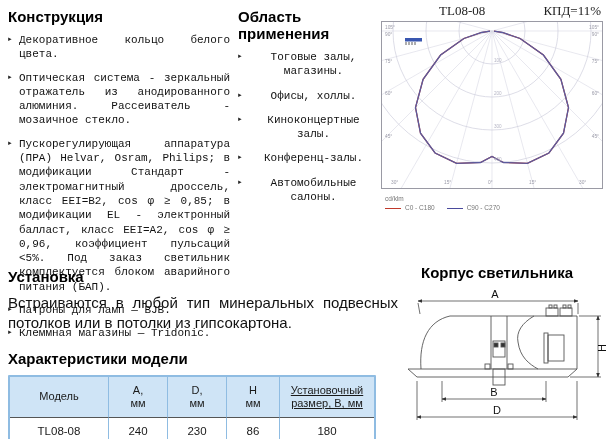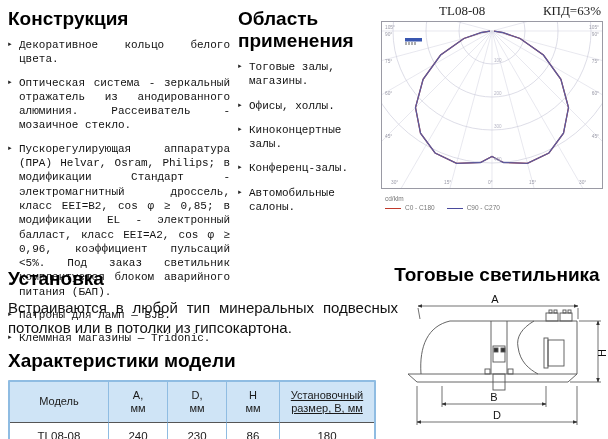--- a/index.html
+++ b/index.html
@@ -1,25 +1,25 @@
 <!DOCTYPE html>
 <html><head>
 <meta charset="utf-8">
 <style>
   html,body{margin:0;padding:0;background:#fff;}
   .page{position:relative;width:608px;height:439px;background:#fff;overflow:hidden;
         font-family:"Liberation Sans",sans-serif;color:#111;}
-  h2.sec{font-size:19px;font-weight:bold;margin:0 0 8px 0;color:#000;}
+  h2.sec{font-size:15px;font-weight:bold;margin:0 0 8px 0;color:#000;}
   .blist{list-style:none;margin:0;padding:0;}
   .blist li{position:relative;padding-left:11px;margin-bottom:9px;
             font-size:11px;line-height:1.3;text-align:justify;font-family:Liberation Mono, monospace;}
   .blist li .blt{position:absolute;left:0;top:3px;font-size:6px;color:#222;}
   .col-left{position:absolute;left:8px;top:8px;width:222px;}
   .col-mid{position:absolute;left:238px;top:8px;width:140px;}
-  .col-mid .blist li{margin-bottom:10px;text-align:left;}
+  .col-mid .blist li{margin-bottom:10px;text-align:center;}
   .install{position:absolute;left:8px;top:268px;width:390px;}
   .install p{margin:0;font-size:15px;line-height:1.35;text-align:justify;}
   .specs{position:absolute;left:8px;top:350px;width:370px;}
   .spec-table{border-collapse:separate;border-spacing:0;width:368px;
               border:2px solid #8fbce2;border-radius:1px;overflow:hidden;
               font-size:11px;color:#1a1a1a;}
   .spec-table th{background:#cfe4f6;font-weight:normal;padding:4px 3px;height:32px;
                  border-right:1px solid #8fbce2;border-bottom:1px solid #555;
                  white-space:pre-line;line-height:1.2;}
   .spec-table th:last-child{border-right:none;text-decoration:underline;}
@@ -62,21 +62,21 @@
       <li><span class="blt">►</span><span>Офисы, холлы.</span></li>
       <li><span class="blt">►</span><span>Киноконцертные залы.</span></li>
       <li><span class="blt">►</span><span>Конференц-залы.</span></li>
       <li><span class="blt">►</span><span>Автомобильные салоны.</span></li>
     </ul>
   </div>
 
   <div class="chart">
     <div class="chart-title">
       <span class="t1">TL08-08</span>
-      <span class="t2">КПД=63%</span>
+      <span class="t2">КПД=11%</span>
     </div>
     <svg width="222" height="168" viewBox="0 0 222 168">
       <clipPath id="plotclip">
           <rect x="1" y="1" width="220" height="166"></rect>
         </clipPath>
       <rect x="0.5" y="0.5" width="221" height="167" fill="#fff" stroke="#9a9aa4" stroke-width="1"></rect>
       <g clip-path="url(#plotclip)">
         <g id="polar-grid">
             <line x1="111" y1="10" x2="-101.5" y2="-46.9" stroke="#d8d8e4" stroke-width="0.6"></line>
             <line x1="111" y1="10" x2="-109.0" y2="10.0" stroke="#d8d8e4" stroke-width="0.6"></line>
@@ -173,21 +173,21 @@
           <td>240</td>
           <td>230</td>
           <td>86</td>
           <td>180</td>
         </tr>
       </tbody>
     </table>
   </div>
 
   <div class="housing">
-    <h2 class="sec">Тоговые светильника</h2>
+    <h2 class="sec">Корпус светильника</h2>
     <svg width="218" height="150" viewBox="0 0 218 150">
       <defs>
         <marker id="ar" viewBox="0 0 10 10" refX="9" refY="5" markerWidth="7" markerHeight="7" orient="auto-start-reverse">
           <path d="M0,1L10,5L0,9z" fill="#333"></path>
         </marker>
       </defs>
       <g stroke="#555" stroke-width="0.9" fill="none">
 
         <path d="M33,84 C31,56 40,36 62,31 L189,31"></path>
         <line x1="189" y1="31" x2="189" y2="84"></line>

